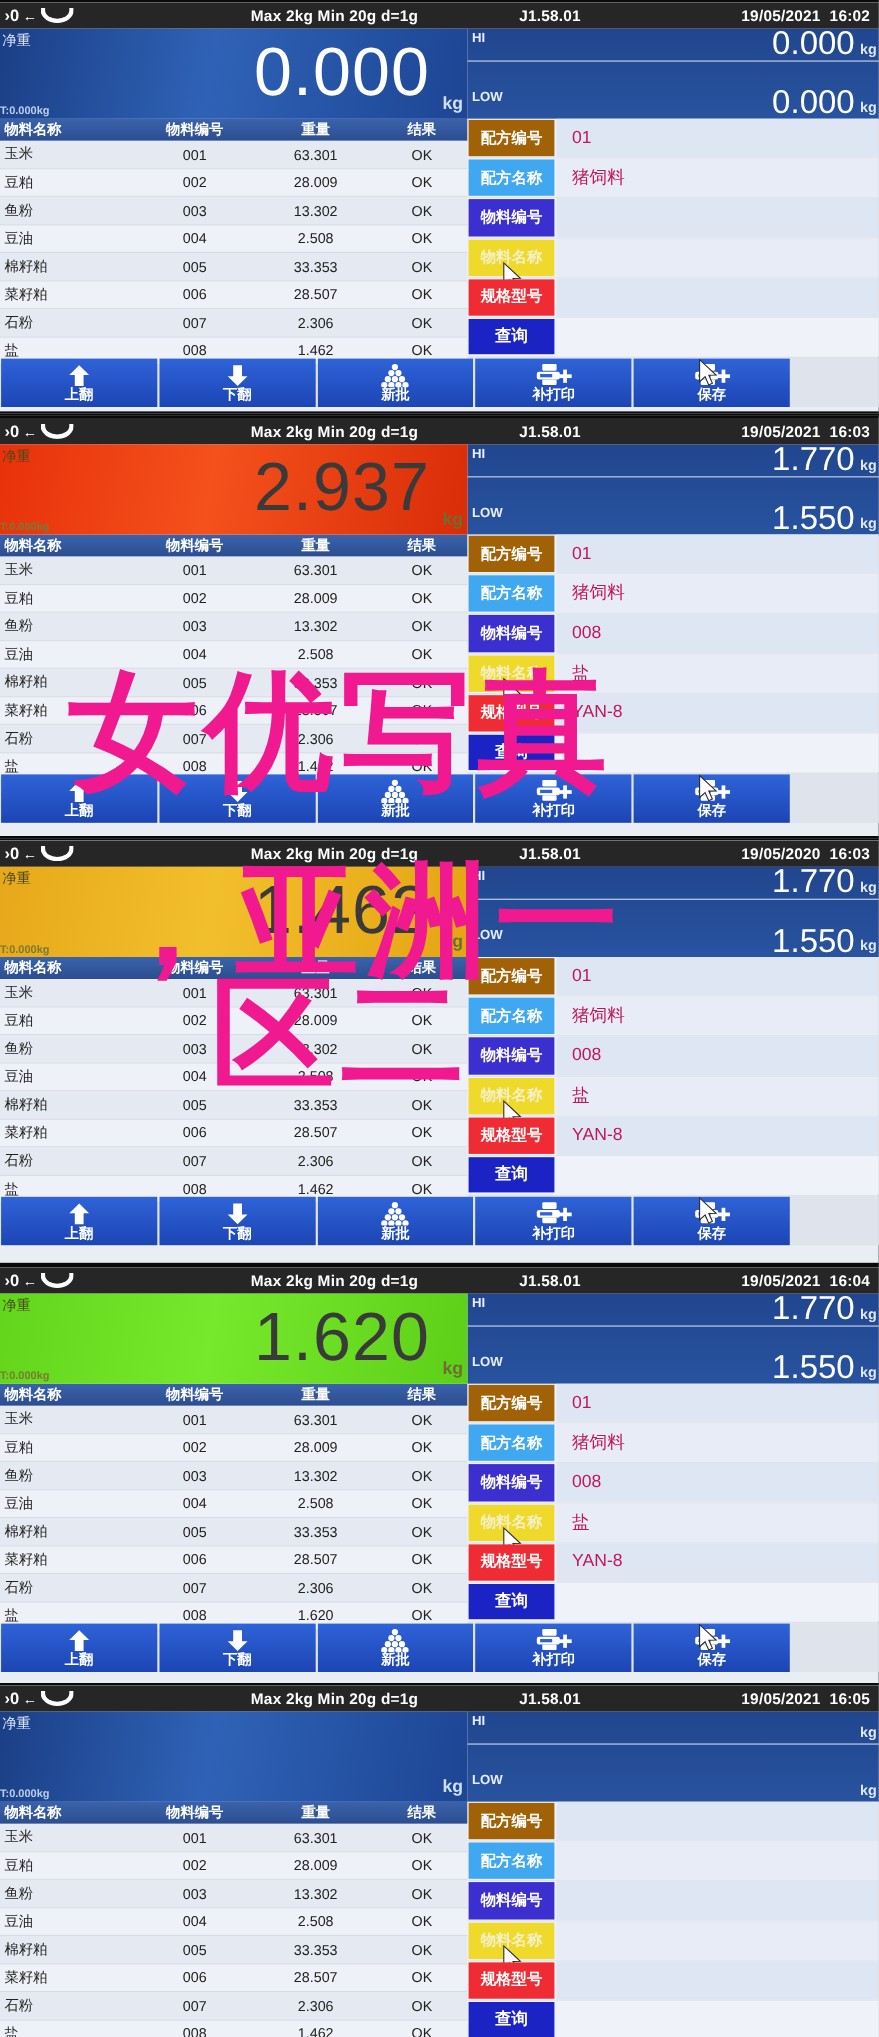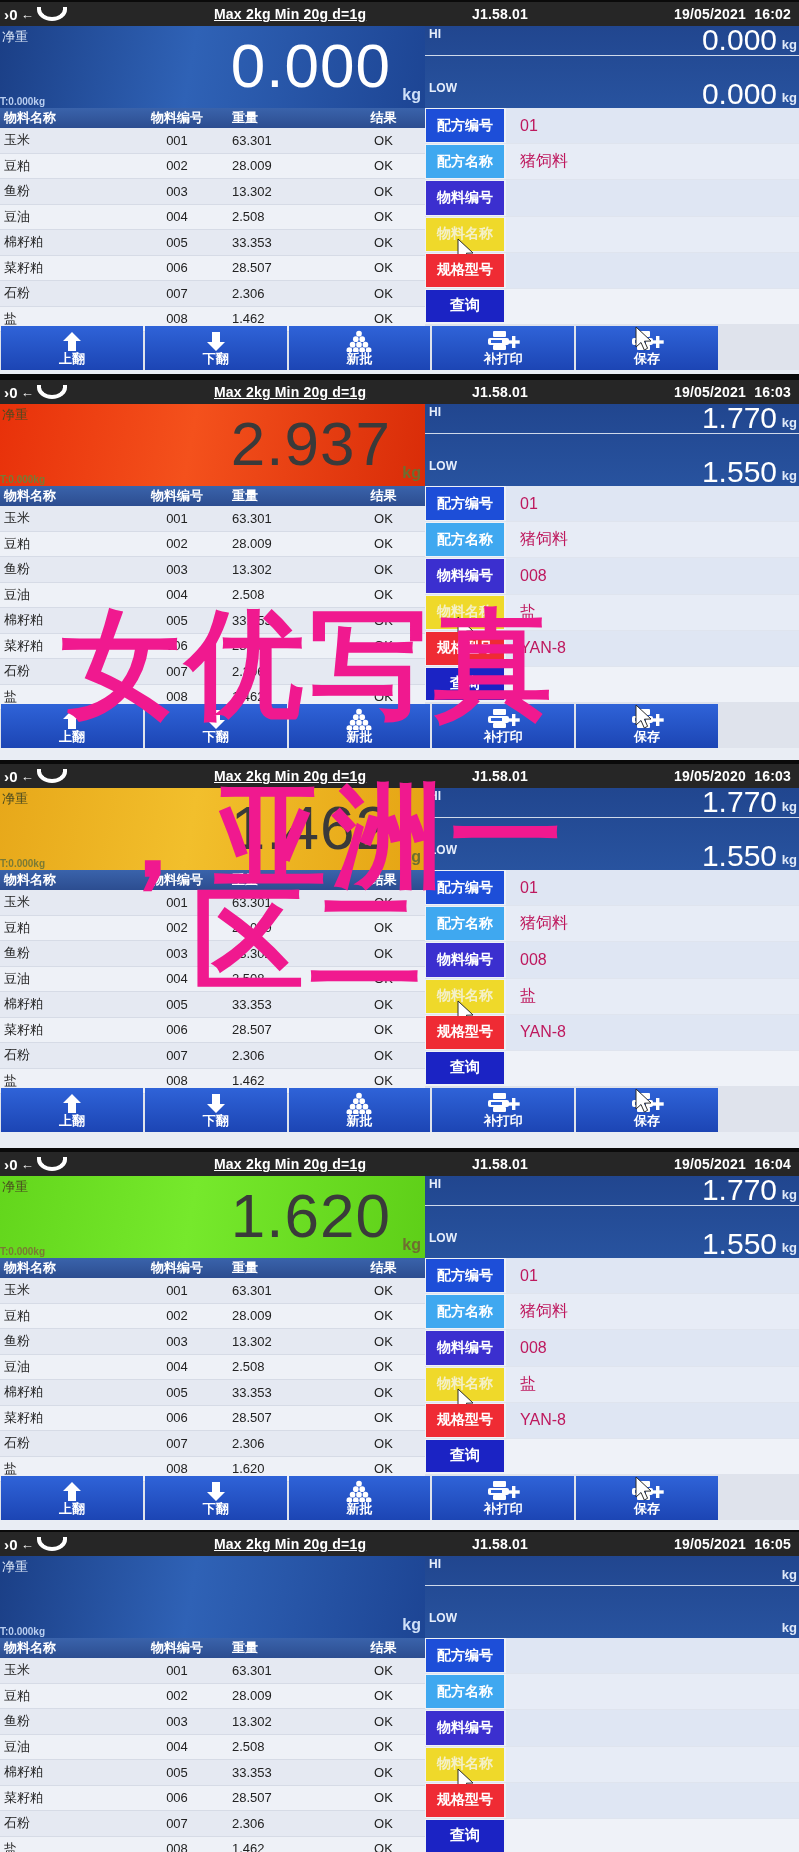--- a/index.html
+++ b/index.html
@@ -7,21 +7,21 @@
   #page{position:relative;width:799px;height:1852px;overflow:hidden;background:#0b0b0b;}
 
   
   .panel{position:absolute;left:0;width:799px;overflow:hidden;background:#e9edf4;
          border-top:2px solid #0a0a0a;border-bottom:2px solid #0a0a0a;}
 
   
   .statusbar{position:relative;height:24px;background:#262626;color:#fff;
              display:flex;align-items:center;font-size:14px;font-weight:bold;letter-spacing:.2px;}
   .sb-left{position:absolute;left:4px;display:flex;align-items:center;gap:3px;font-size:15px;}
-  .sb-mid{position:absolute;left:214px;white-space:nowrap;text-decoration:underline;}
+  .sb-mid{position:absolute;left:228px;white-space:nowrap;}
   .sb-right{position:absolute;right:8px;white-space:nowrap;}
   .zero-glyph{font-weight:bold;}
   .arrow-l{font-size:13px;}
   .cup{display:inline-block;width:22px;height:10px;
        border-left:4px solid #fff;border-right:4px solid #fff;border-bottom:4px solid #fff;
        transform:skewY(0deg);border-radius:0 0 60% 60%/0 0 100% 100%;}
 
   
   .mainrow{display:flex;height:82px;}
   .bigweight{position:relative;flex:0 0 425px;
@@ -51,33 +51,33 @@
   
   .bodyrow{display:flex;height:216px;}
   .tablewrap{flex:0 0 425px;background:#eceff6;}
   .thead{display:flex;height:20px;align-items:center;
          background:linear-gradient(180deg,#3a63ab,#2c4d90);color:#fff;font-size:13px;font-weight:bold;}
   .trow{display:flex;height:24.5px;align-items:center;font-size:13px;color:#222;
         border-bottom:1px solid #d6dbe6;background:#eef1f7;}
   .trow:nth-child(even){background:#e5e9f2;}
   .c-name{flex:0 0 118px;padding-left:4px;}
   .c-code{flex:0 0 110px;text-align:center;}
-  .c-wt{flex:0 0 110px;}
+  .c-wt{flex:0 0 110px;text-align:center;}
   .c-res{flex:1;text-align:center;}
   .thead .c-name{padding-left:4px;}
 
   
   .sidebar{flex:1;display:flex;flex-direction:column;background:#eef1f7;}
   .side-row{display:flex;flex:1;border-bottom:1px solid #dfe4ee;}
   .side-key{flex:0 0 78px;display:flex;align-items:center;justify-content:center;
             color:#fff;font-size:14px;font-weight:bold;margin:1px 2px 1px 1px;position:relative;}
   .side-val{flex:1;display:flex;align-items:center;padding-left:14px;
             font-size:16px;color:#be185d;background:#dfe6f3;}
   .side-row:nth-child(even) .side-val{background:#e7ecf6;}
-  .k-green{background:#1d4ed8;}
+  .k-green{background:#a16207;}
   .k-ltblue{background:#3fa8f0;}
   .k-blue{background:#3b2fcf;}
   .k-yellow{background:#efd92a;color:#f4f0c8;}
   .k-red{background:#ef2b34;}
   .k-query{background:#1b23c4;}
   .queryrow{display:flex;flex:1;}
   .query-btn{flex:0 0 78px;display:flex;align-items:center;justify-content:center;
              color:#fff;font-size:15px;font-weight:bold;margin:1px 2px 2px 1px;}
   .query-blank{flex:1;background:#eff2f8;}
 

